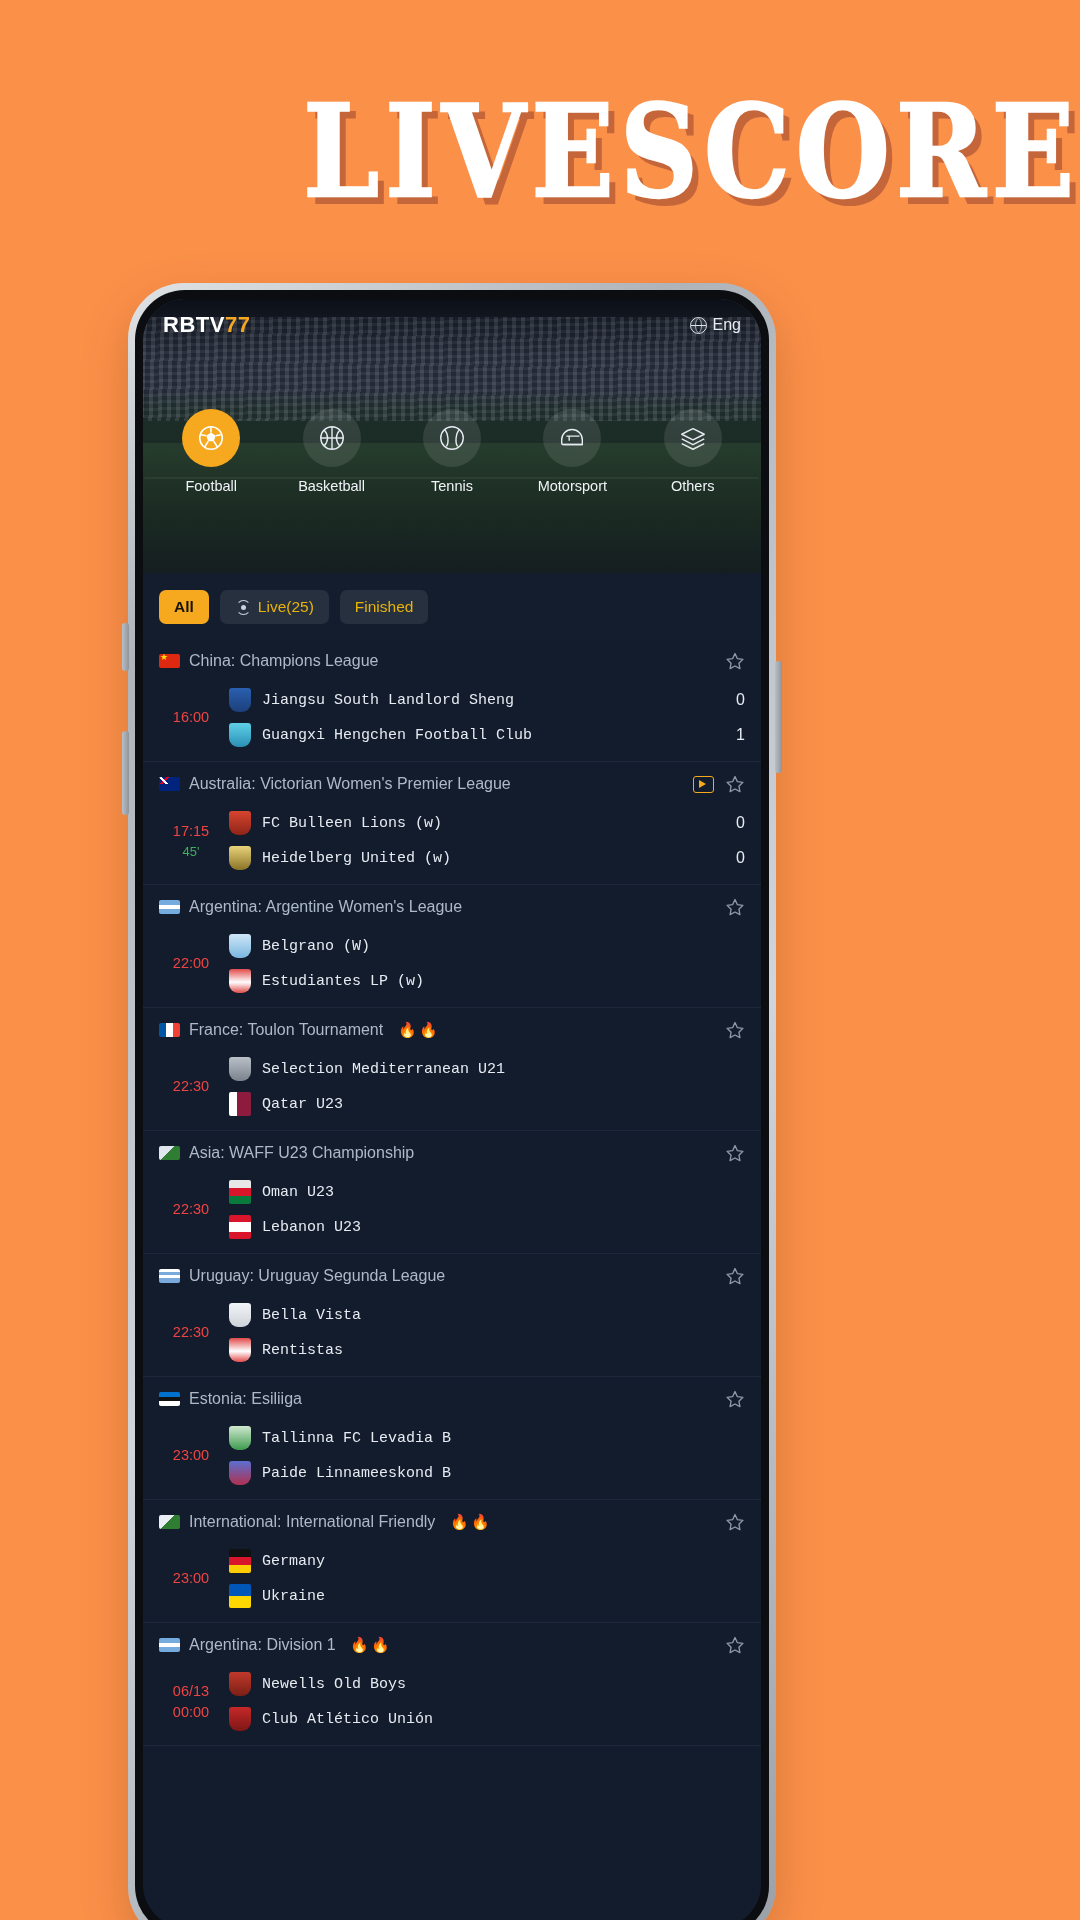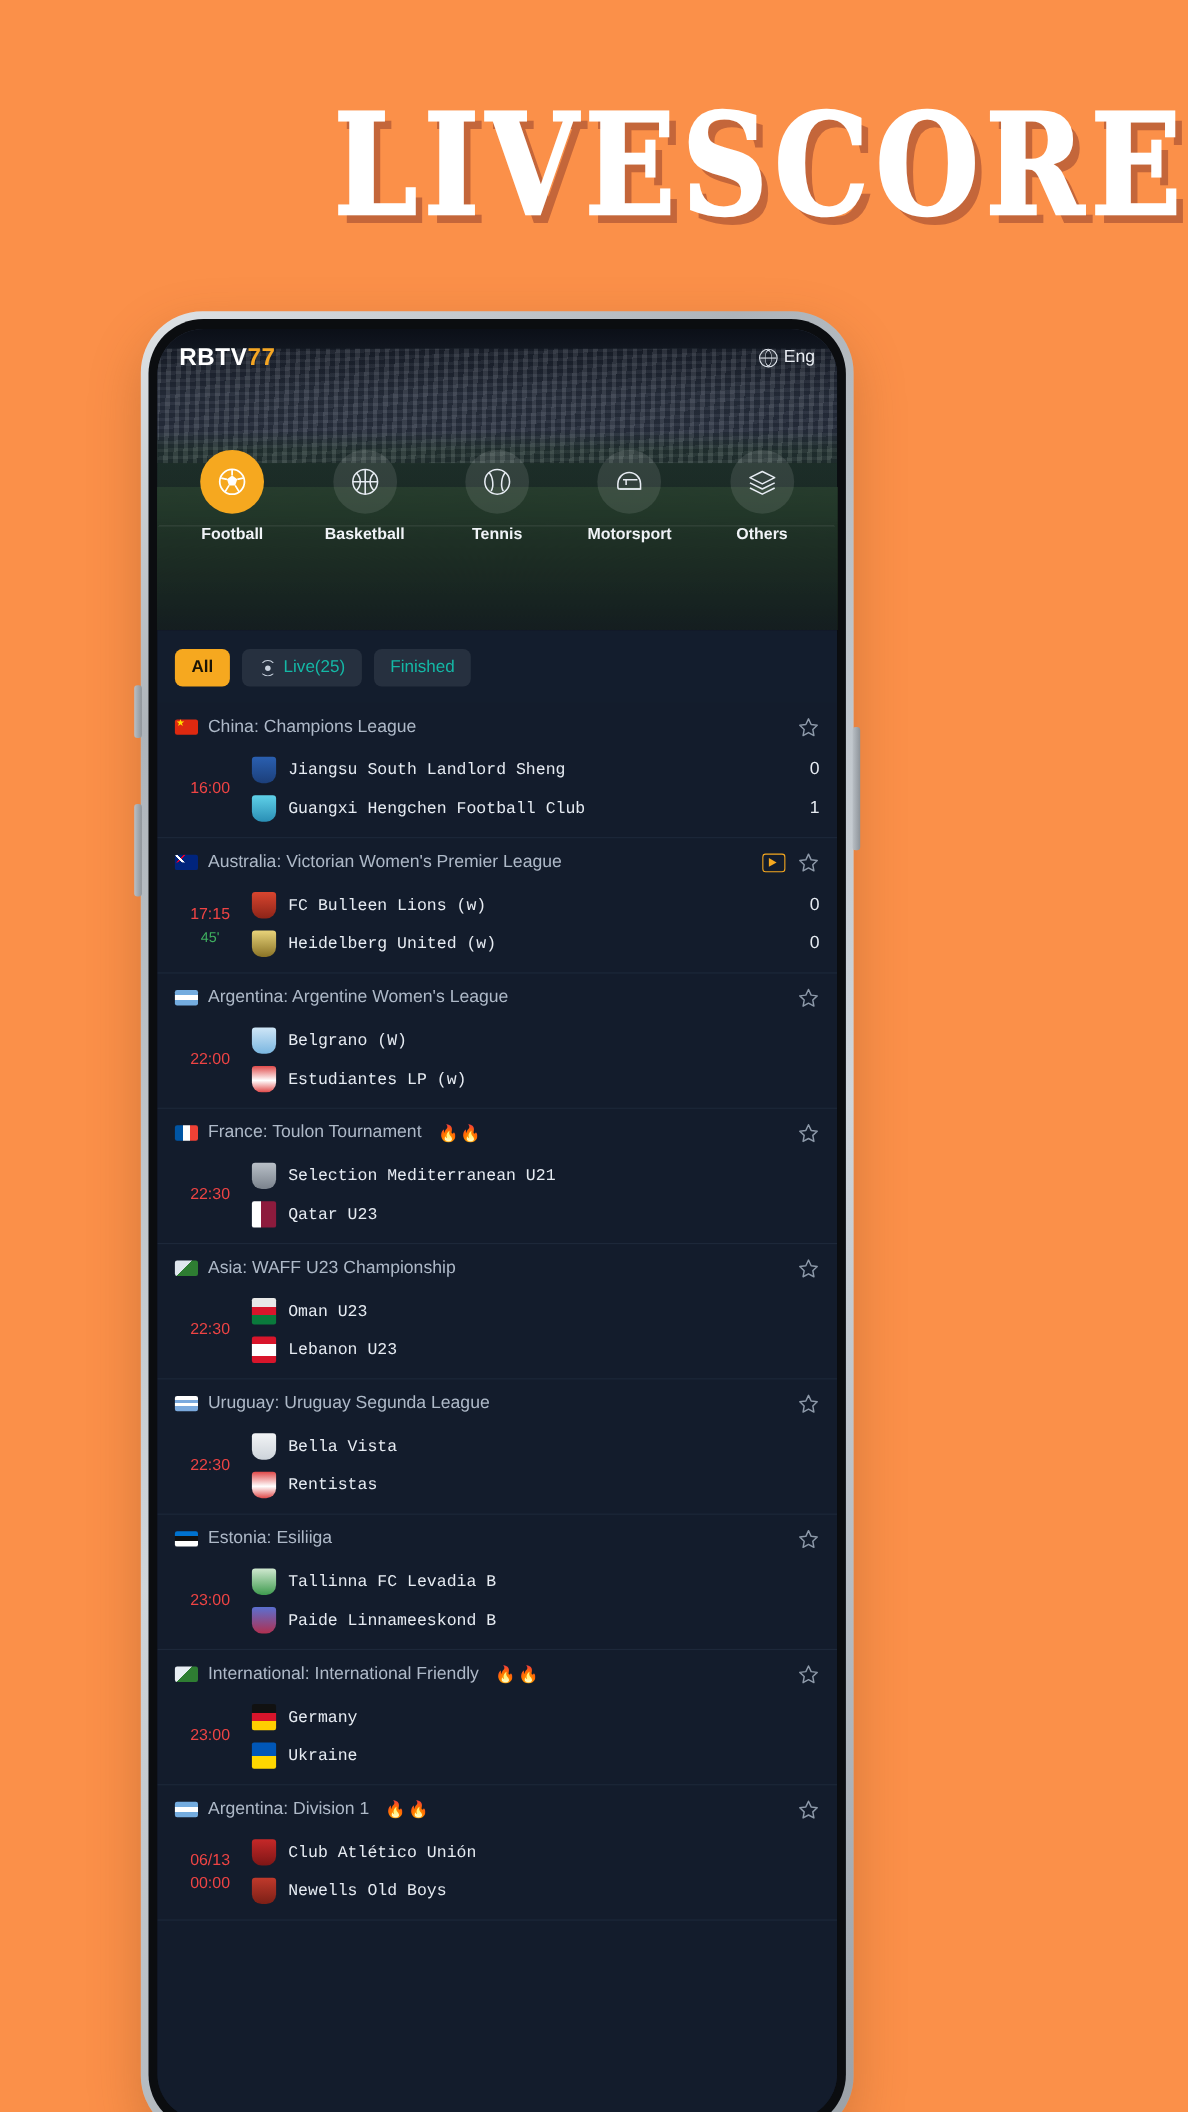--- a/index.html
+++ b/index.html
@@ -109,21 +109,21 @@
     content: ""; position: absolute; inset: 0; border: 1.2px solid #dfe4ec;
     border-radius: 50%;
   }
   .globe::before { transform: scaleX(.42); }
   .globe::after { border-width: 1.2px 0 0 0; top: 50%; border-radius: 0; }
 
   
   .sports-nav {
     position: absolute; left: 0; right: 0; top: 110px;
     display: flex; justify-content: space-around; align-items: flex-start;
-    padding: 0 8px; z-index: 4; font-weight: bold;
+    padding: 0 8px; z-index: 4;
   }
   .sport { display: flex; flex-direction: column; align-items: center; gap: 11px; width: 96px; }
   .sport-ic {
     width: 58px; height: 58px; border-radius: 50%;
     background: rgba(255,255,255,.10);
     display: flex; align-items: center; justify-content: center;
   }
   .sport.active .sport-ic { background: #f6a81f; }
   .sport-lbl { color: #f0f3f7; font-size: 14.5px; }
   .sport svg { display: block; }
@@ -132,21 +132,21 @@
   .list-wrap {
     position: absolute; top: 274px; bottom: 0; left: 0; right: 0;
     background: #131c2c;
     overflow: hidden;
   }
   .filters {
     display: flex; gap: 11px; padding: 17px 16px 15px 16px;
     background: #16203044;
   }
   .chip {
-    font-size: 15.5px; color: #14b8a6;
+    font-size: 15.5px; color: #eab308;
     background: #26303f; border-radius: 7px;
     padding: 8px 15px; display: flex; align-items: center; gap: 7px;
   }
   .chip.active { background: #f6a81f; color: #1a1406; font-weight: bold; }
   .live-dot {
     width: 16px; height: 16px; position: relative; display: inline-block;
   }
   .live-dot::before {
     content: ""; position: absolute; left: 6px; top: 6px; width: 5px; height: 5px;
     border-radius: 50%; background: #c9d2de;
@@ -608,26 +608,26 @@
                   </span>
                 </span>
               </div>
               <div class="match">
                 <div class="m-time">
                   <span class="t">06/13</span>
                   <span class="t">00:00</span>
                 </div>
                 <div class="m-teams">
                   <div class="team">
+                    <span class="badge b-no"></span>
+                    <span class="team-name">Newells Old Boys</span>
+                  </div>
+                  <div class="team">
                     <span class="badge b-un"></span>
                     <span class="team-name">Club Atlético Unión</span>
-                  </div>
-                  <div class="team">
-                    <span class="badge b-no"></span>
-                    <span class="team-name">Newells Old Boys</span>
                   </div>
                 </div>
                 <div class="m-scores">
                   <span class="score"></span>
                   <span class="score"></span>
                 </div>
               </div>
             </div>
           </div>
       </div>

